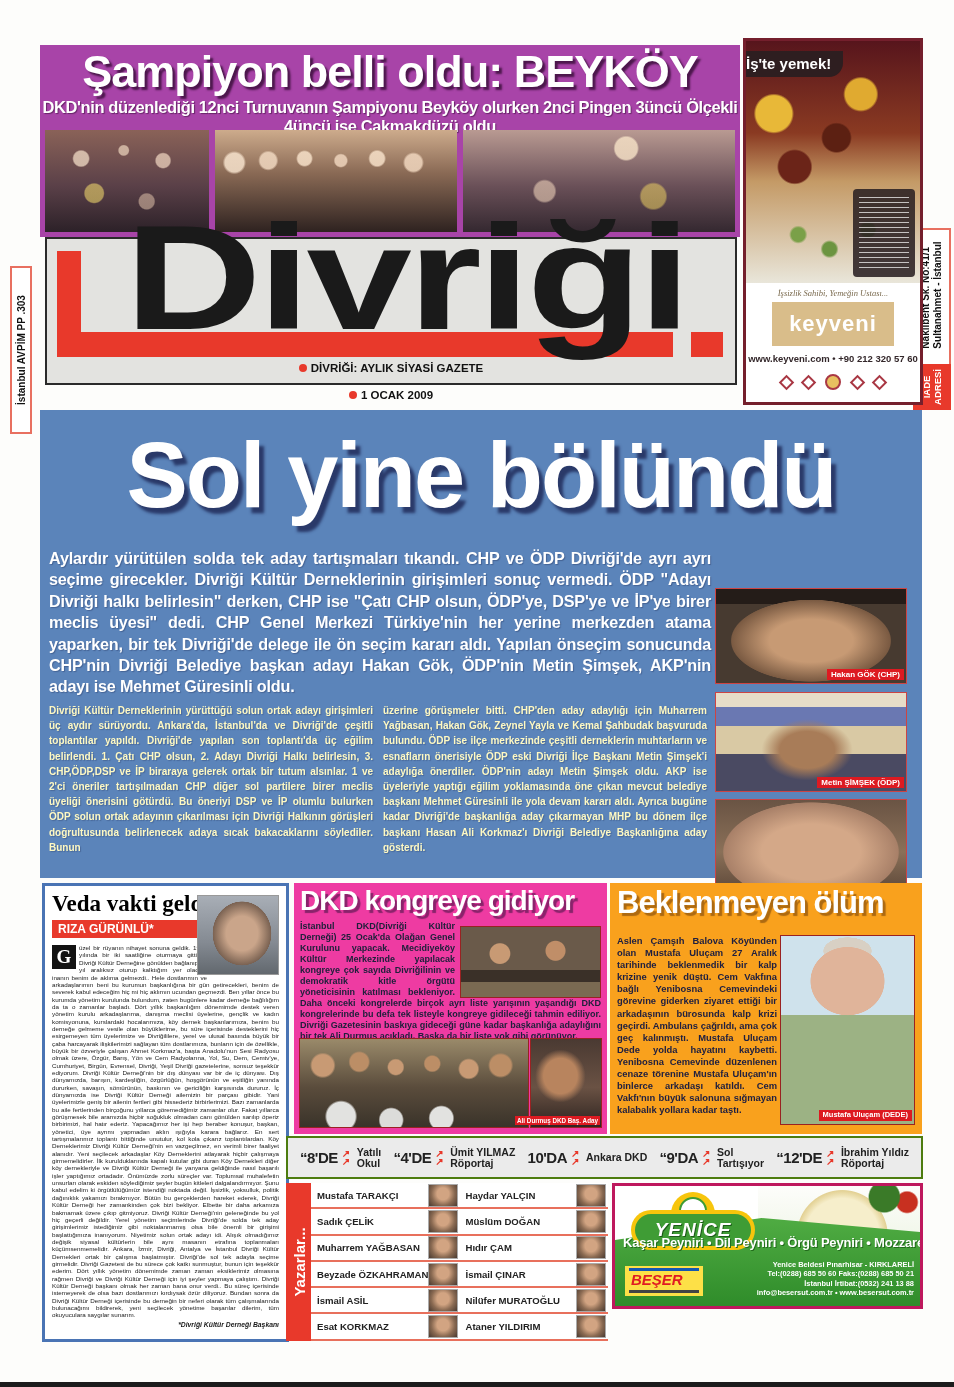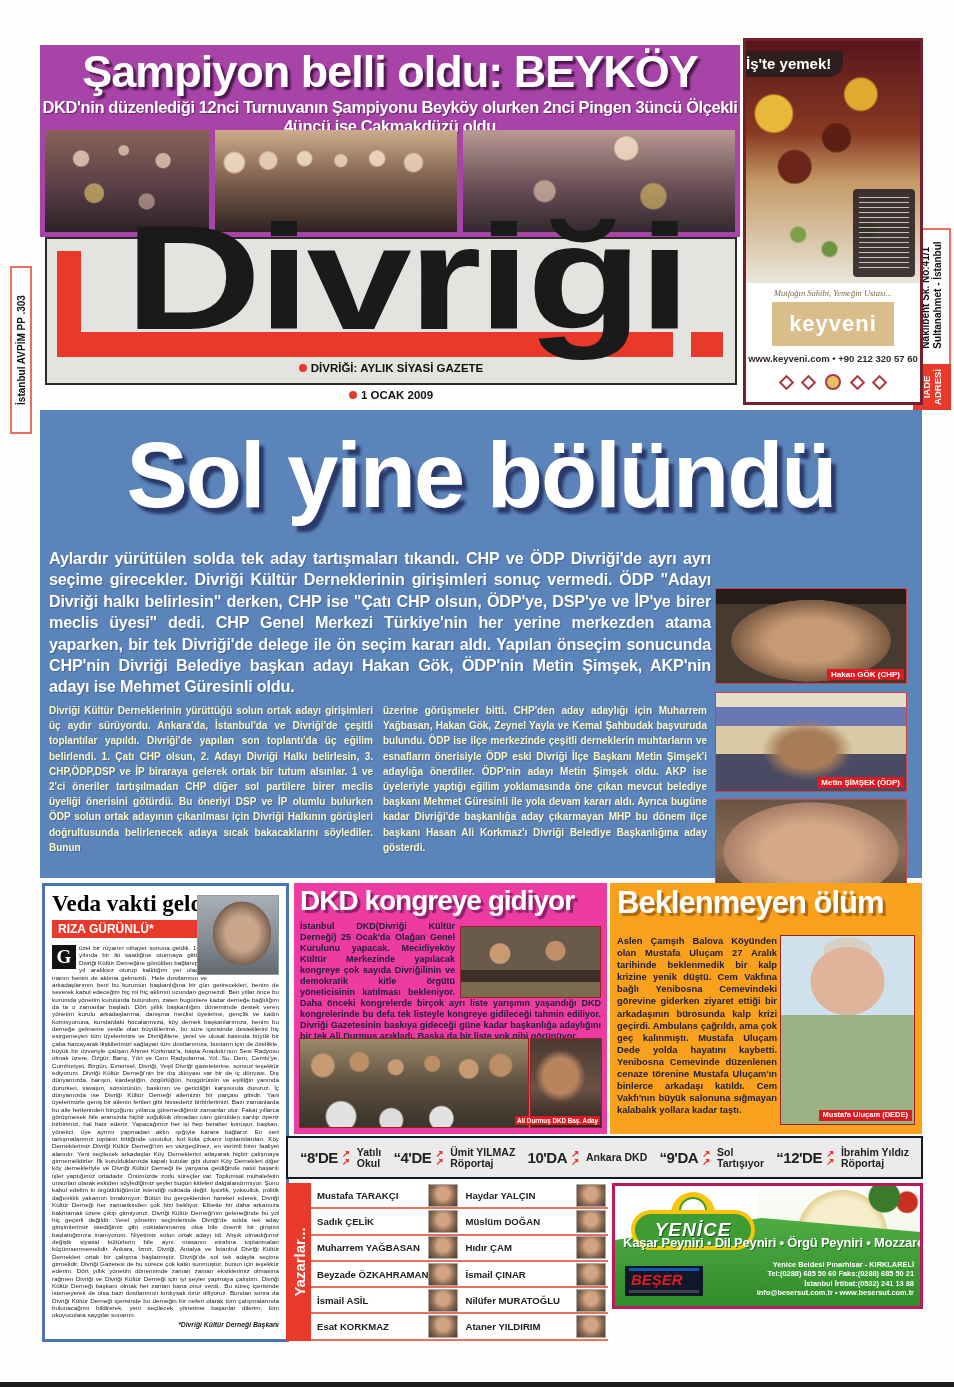--- a/index.html
+++ b/index.html
@@ -142,21 +142,21 @@
   .olum { position:absolute; left:610px; top:883px; width:312px; height:251px; background:#f9a11d; padding:3px 7px; }
   .olum-title { color:#fff; font-weight:bold; font-size:31px; letter-spacing:-1px; line-height:1.1; text-shadow:3px 3px 1px rgba(110,60,10,.55); white-space:nowrap; }
   .olum-body { position:absolute; left:7px; top:52px; width:160px; font-size:9.4px; font-weight:bold; line-height:12.1px; color:#202040; text-align:justify; }
   .olum-photo { position:absolute; right:7px; top:52px; width:135px; height:190px; border:1px solid #922;
     background: radial-gradient(ellipse 46% 30% at 50% 24%, #e0b49a 0 60%, transparent 61%),
       radial-gradient(ellipse 30% 12% at 50% 8%, #d8d0c4 0 60%, transparent 61%),
       linear-gradient(180deg,#cfe2ec 0 42%, #9cb284 42% 100%); }
   .olum-photo .cap { font-size:7.5px; }
 
   
-  .refs { position:absolute; left:286px; top:1136px; width:637px; height:43px; background:#ebebeb; border:2px solid #0f172a; display:flex; align-items:center; justify-content:space-between; padding:0 12px; }
+  .refs { position:absolute; left:286px; top:1136px; width:637px; height:43px; background:#ebebeb; border:2px solid #4d7c0f; display:flex; align-items:center; justify-content:space-between; padding:0 12px; }
   .ref { display:flex; align-items:center; gap:4px; }
   .ref-page { font-size:15px; font-weight:bold; color:#222; letter-spacing:-0.5px; white-space:nowrap; }
   .ref-arrows { color:#e8392b; font-weight:bold; font-size:10px; line-height:8px; width:11px; word-break:break-all; display:inline-block; }
   .ref-label { font-size:10.5px; font-weight:bold; color:#222; line-height:11px; white-space:pre-line; }
 
   
   .yazarlar { position:absolute; left:286px; top:1183px; width:322px; height:158px; display:flex; }
   .yaz-bar { width:25px; background:#e8392b; position:relative; }
   .yaz-bar span { position:absolute; left:50%; top:50%; transform:translate(-50%,-50%) rotate(-90deg); white-space:nowrap; color:#fff; font-weight:bold; font-size:15px; }
   .yaz-col { width:148.5px; background:#fff; }
@@ -175,21 +175,21 @@
       linear-gradient(180deg,#fdfdfb 0%,#e8f2dc 100%); }
   .yband { position:absolute; left:0; right:0; bottom:0; height:100px; background:linear-gradient(180deg,#54b046 0%,#2f8c2a 100%);
     clip-path:polygon(0 34%, 48% 12%, 100% 26%, 100% 100%, 0 100%); }
   .yproducts { position:absolute; left:8px; right:4px; bottom:56px; color:#fff; font-weight:bold; font-size:13px; letter-spacing:-0.2px; white-space:nowrap; text-shadow:1px 1px 0 #226a1c; }
   .ycontact { position:absolute; right:6px; bottom:8px; text-align:right; color:#fff; font-weight:bold; font-size:7.4px; line-height:9.6px; }
   .ylogo { position:absolute; left:16px; top:6px; width:124px; height:60px; }
   .ylogo-emblem { position:absolute; left:50%; top:0; transform:translateX(-50%); width:44px; height:26px; background:#f7c50c; border-radius:22px 22px 0 0; }
   .ylogo-emblem::after { content:""; position:absolute; left:50%; top:5px; transform:translateX(-50%); width:24px; height:24px; border-radius:50%; background:#fff; border:2px solid #3f9c35; }
   .ylogo-pill { position:absolute; left:0; right:0; top:18px; height:40px; background:#f7c50c; border-radius:20px; padding:4px; }
   .ylogo-pill span { display:block; height:100%; background:#3f9c35; border-radius:16px; color:#fff; font-weight:bold; font-style:italic; font-size:19px; line-height:32px; text-align:center; letter-spacing:1px; text-shadow:1px 1px 0 #1c5a18; }
-  .beser { position:absolute; left:10px; bottom:10px; width:78px; height:30px; background:#0f172a; padding:2px 6px 0; }
+  .beser { position:absolute; left:10px; bottom:10px; width:78px; height:30px; background:#fde047; padding:2px 6px 0; }
   .beser::before { content:""; position:absolute; left:4px; right:4px; top:2px; height:3px; background:#1558b0; }
   .beser span { display:block; color:#e01b22; font-weight:bold; font-style:italic; font-size:15px; line-height:20px; margin-top:2px; }
   .beser::after { content:""; position:absolute; left:4px; right:4px; bottom:3px; height:3px; background:#444; }
 </style>
 </head>
 <body>
 
 <div class="page">
 
   <div class="postal-left">
@@ -213,21 +213,21 @@
       <div class="ph ph-group"></div>
       <div class="ph ph-crowd2"></div>
     </div>
   </div>
 
   <div class="keyveni">
     <div class="kv-photo">
       <div class="kv-ribbon">İş'te yemek!</div>
       <div class="kv-textbox"></div>
     </div>
-    <div class="kv-tagline">Mutfağın Sahibi, Yemeğin Ustası...</div>
+    <div class="kv-tagline">İşsizlik Sahibi, Yemeğin Ustası...</div>
     <div class="kv-logo">keyveni</div>
     <div class="kv-contact">www.keyveni.com • +90 212 320 57 60</div>
     <div class="kv-seals">
       <span class="kv-seal"></span>
       <span class="kv-seal"></span>
       <span class="kv-seal kv-seal-round"></span>
       <span class="kv-seal"></span>
       <span class="kv-seal"></span>
     </div>
   </div>

